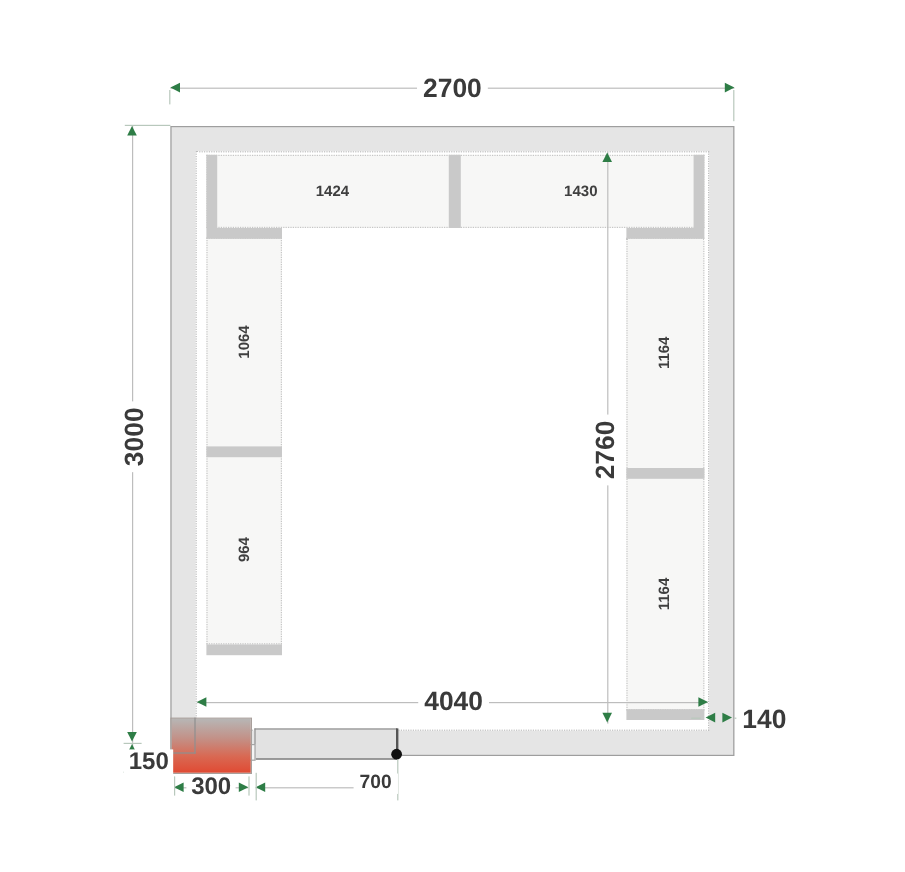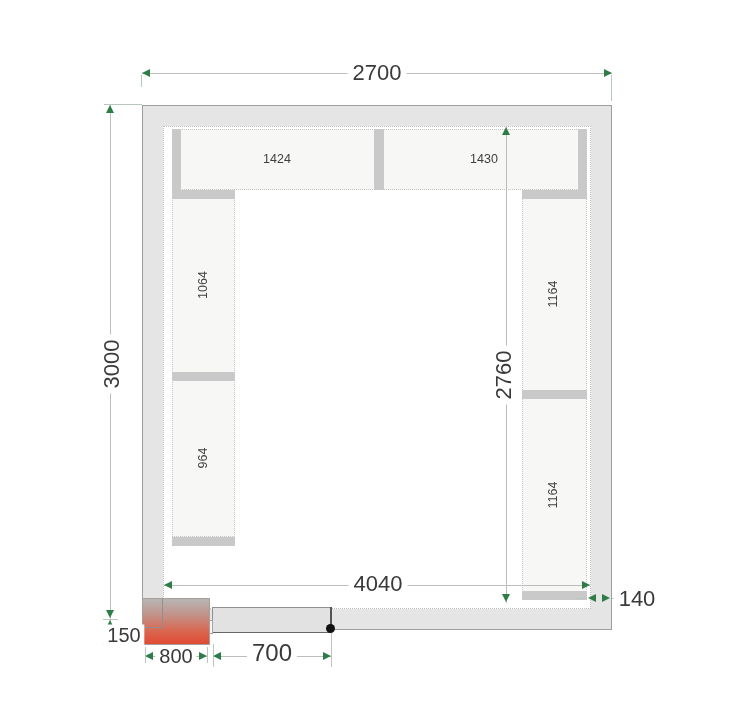--- a/index.html
+++ b/index.html
@@ -1,17 +1,17 @@
 <!DOCTYPE html>
 <html><head>
 <meta charset="utf-8">
 <style>
   html,body{margin:0;padding:0;background:#fff;}
   .plan-canvas{position:relative;width:754px;height:727px;background:#fff;overflow:hidden;
-    font-family:"Liberation Sans","DejaVu Sans",sans-serif;}
+    font-family:"Liberation Sans","DejaVu Sans",sans-serif;font-weight:bold;}
   .abs{position:absolute;}
   
   .wall-outer{background:#e5e5e5;border:1px solid #9e9e9e;box-sizing:border-box;}
   .room-inner{background:#ffffff;border:1px dotted #bdbdbd;box-sizing:border-box;}
   
   .shelf{background:#f7f7f6;border:1px dotted #c6c6c6;box-sizing:border-box;}
   .bar{background:#c9c9c9;}
   
   .door-leaf{background:#e2e2e2;border:1px solid #8f8f8f;border-bottom-color:#666;box-sizing:border-box;}
   .door-notch{background:#f5f5f5;border:1px solid #a5a5a5;box-sizing:border-box;}
@@ -25,21 +25,21 @@
   .ext{background:#b8c8bc;}
   .arr{width:0;height:0;}
   .aL{border-top:4px solid transparent;border-bottom:4px solid transparent;border-right:8px solid #2e7d46;}
   .aR{border-top:4px solid transparent;border-bottom:4px solid transparent;border-left:8px solid #2e7d46;}
   .aU{border-left:4px solid transparent;border-right:4px solid transparent;border-bottom:8px solid #2e7d46;}
   .aD{border-left:4px solid transparent;border-right:4px solid transparent;border-top:8px solid #2e7d46;}
   
   .lab{position:absolute;transform:translate(-50%,-50%);font-size:22px;color:#3a3a3a;
     background:#fff;padding:0 5px;line-height:1.05;white-space:nowrap;}
   .lab.rot{transform:translate(-50%,-50%) rotate(-90deg);}
-  .lab.big{font-size:24px;}
+  .lab.big{font-size:16px;margin-left:41px;}
   .lab.sm{font-size:20px;padding:0 4px;}
   .lab.shelf-lab{font-size:12.5px;color:#3f3f3f;background:transparent;padding:0;}
 </style>
 </head>
 <body>
 
 <div class="plan-canvas">
 
   <div class="abs wall-outer" style="left:142px;top:105px;width:470px;height:525px;"></div>
   <div class="abs room-inner" style="left:163px;top:126px;width:428px;height:483px;"></div>
@@ -107,21 +107,21 @@
   <div class="abs arr aD" style="left:106px;top:634px;"></div>
   <div class="abs ext" style="left:103px;top:619px;width:15px;height:1px;"></div>
   <div class="abs ext" style="left:103px;top:643px;width:15px;height:1px;"></div>
 
   <div class="lab" style="left:377px;top:73px;">2700</div>
   <div class="lab rot" style="left:112px;top:364px;">3000</div>
   <div class="lab" style="left:378px;top:584px;">4040</div>
   <div class="lab rot" style="left:504px;top:375px;">2760</div>
   <div class="lab" style="left:637px;top:599px;">140</div>
   <div class="lab big" style="left:272px;top:653px;">700</div>
-  <div class="lab sm" style="left:176px;top:656px;">800</div>
+  <div class="lab sm" style="left:176px;top:656px;">300</div>
   <div class="lab sm" style="left:124px;top:635px;">150</div>
 
   <div class="lab shelf-lab" style="left:277px;top:160px;">1424</div>
   <div class="lab shelf-lab" style="left:484px;top:160px;">1430</div>
   <div class="lab shelf-lab rot" style="left:204px;top:285px;">1064</div>
   <div class="lab shelf-lab rot" style="left:204px;top:458px;">964</div>
   <div class="lab shelf-lab rot" style="left:554px;top:294px;">1164</div>
   <div class="lab shelf-lab rot" style="left:554px;top:495px;">1164</div>
 
 </div>

